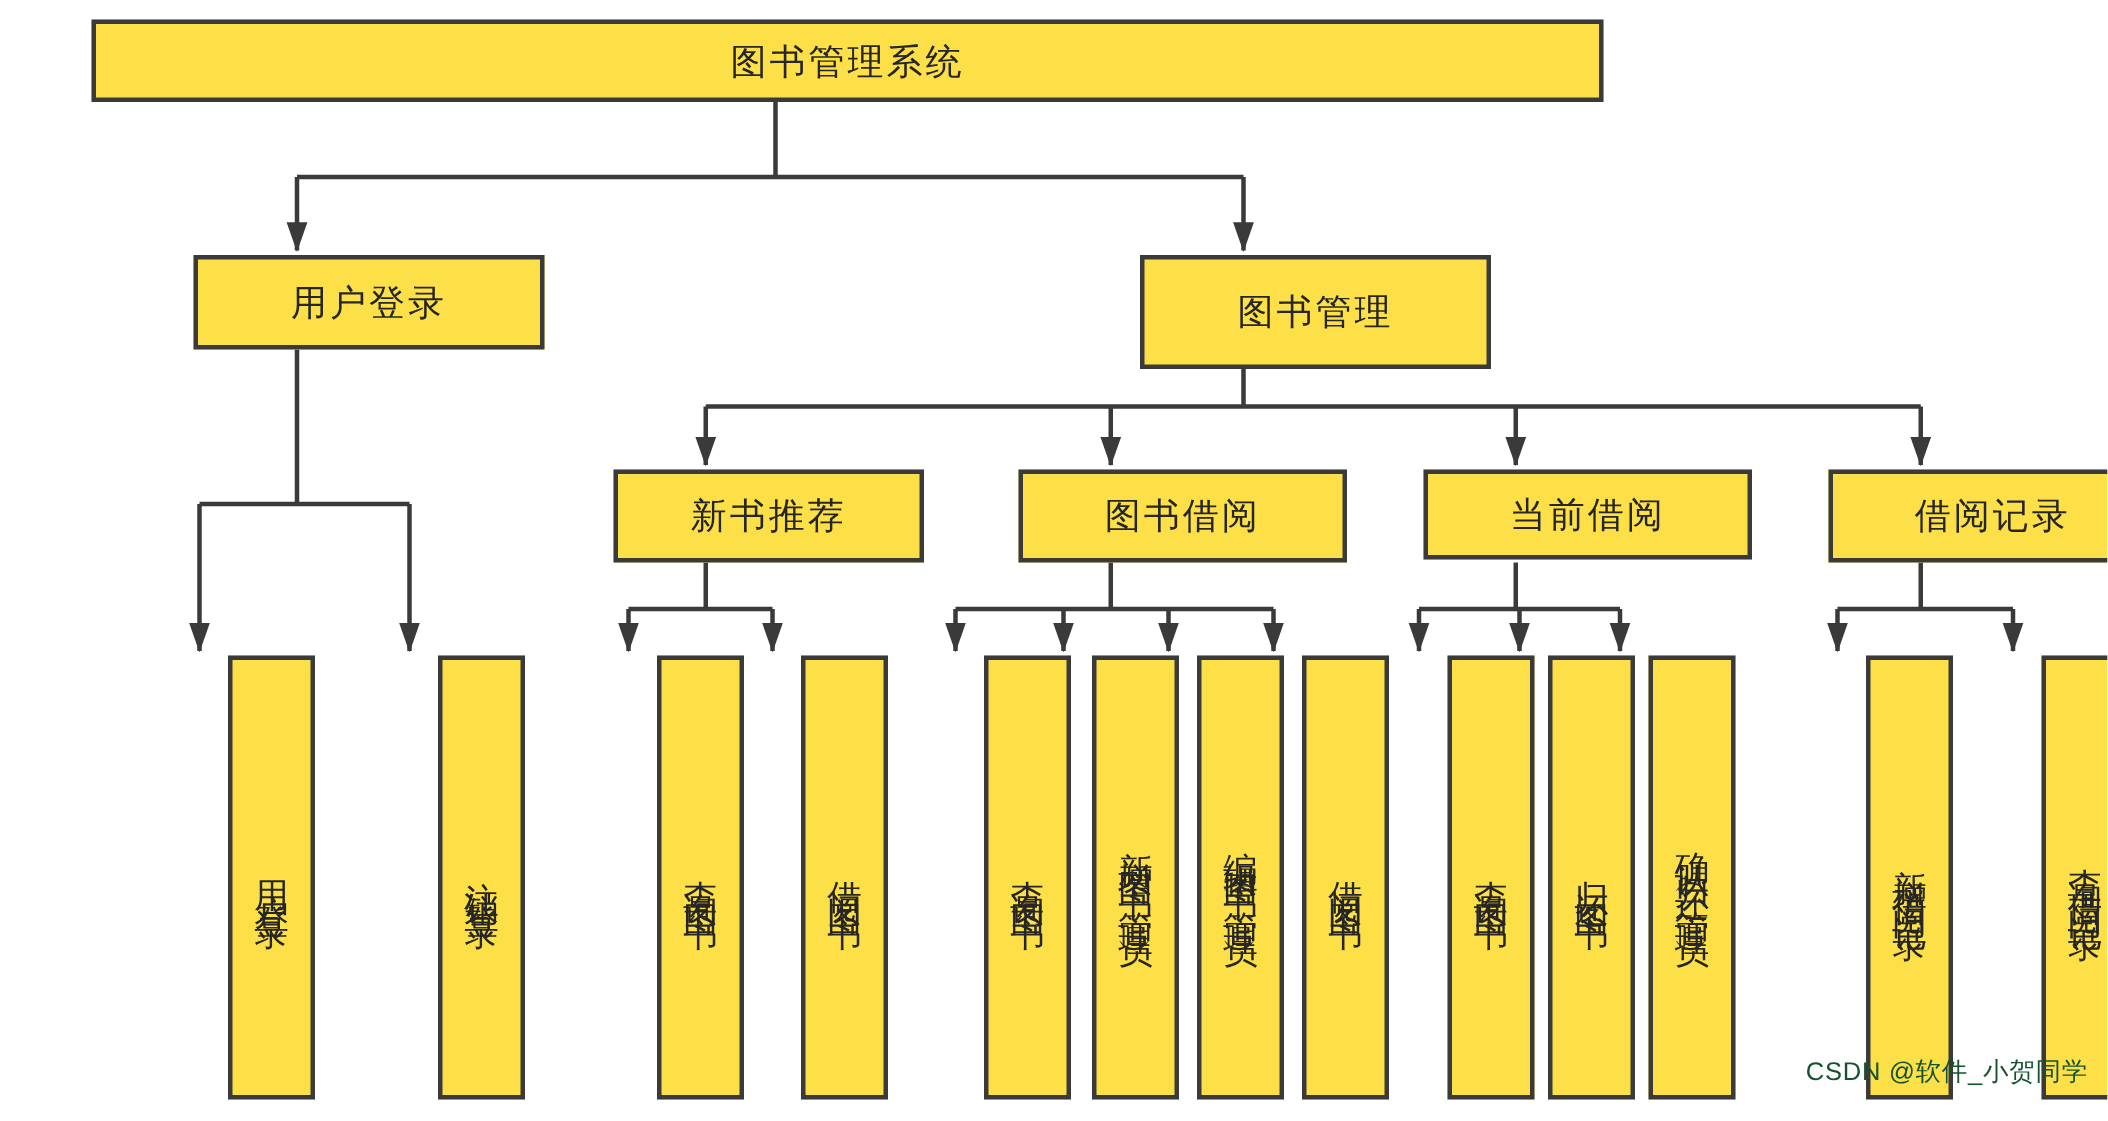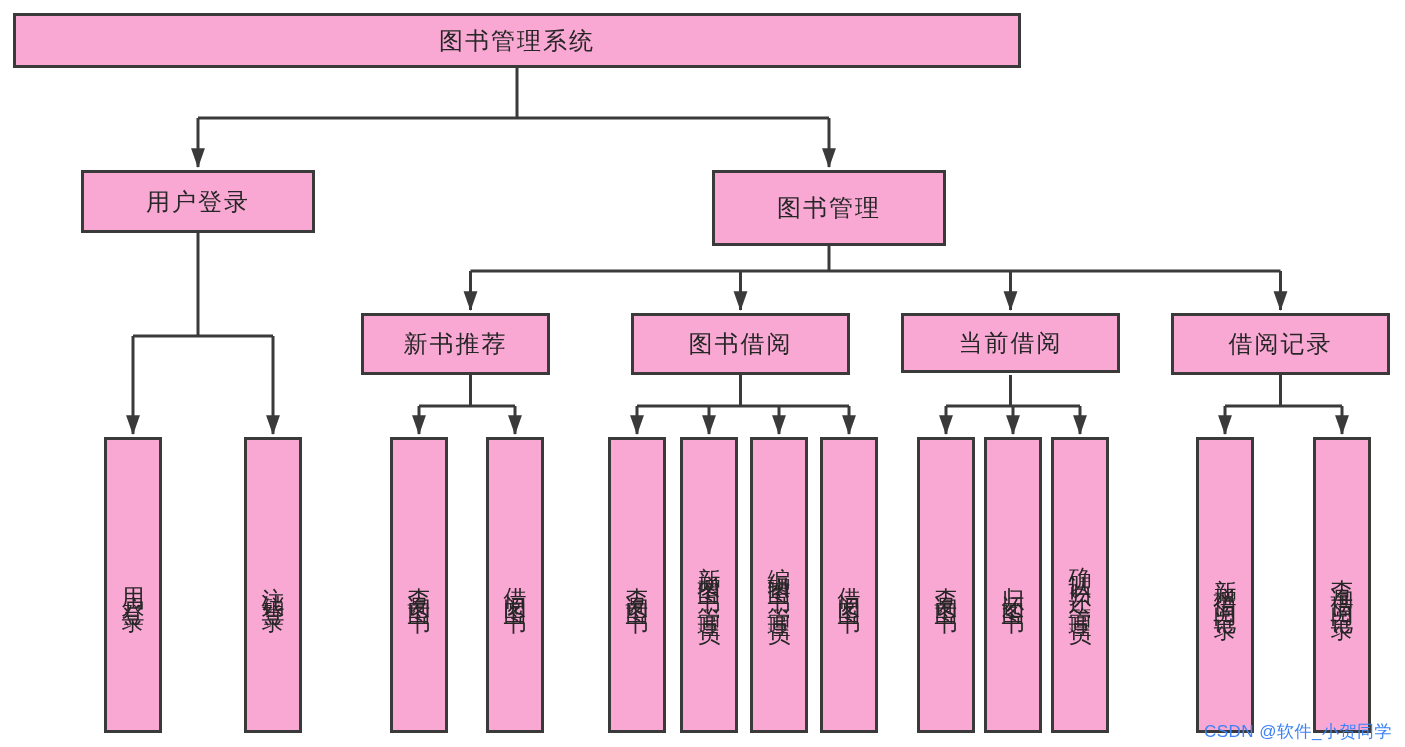--- a/index.html
+++ b/index.html
@@ -10,48 +10,49 @@
     background: #ffffff;
     overflow: hidden;
     font-family: "Liberation Sans", "DejaVu Sans", sans-serif;
   }
   svg.connectors { position: absolute; left: 0; top: 0; }
   .ln { stroke: #3a3a3a; stroke-width: 3; fill: none; }
   .arr { marker-end: url(#arw); }
   .node, .leaf {
     position: absolute;
     box-sizing: border-box;
-    background: #f9a8d4;
+    background: #fde047;
     border: 3px solid #3a3a3a;
     display: flex;
     align-items: center;
     justify-content: center;
+    margin-left: 48px;
   }
   .node span {
     font-size: 24px;
     letter-spacing: 2px;
     color: #262626;
     white-space: nowrap;
   }
   .leaf { width: 58px; height: 296px; top: 437px; }
   .leaf span {
     writing-mode: vertical-rl;
     text-orientation: mixed;
     font-size: 23px;
     letter-spacing: 8px;
     color: #262626;
     line-height: 1;
   }
   .watermark {
     position: absolute;
     right: 13px;
-    bottom: 4px;
+    bottom: 21px;
     font-size: 17px;
     letter-spacing: 0.5px;
-    color: #3b82f6;
+    color: #14532d;
   }
 </style>
 </head>
 <body>
 
 <div class="canvas">
 
   <svg class="connectors" width="1405" height="747" viewBox="0 0 1405 747">
     <defs>
       <marker id="arw" viewBox="0 0 10 7" refX="9.5" refY="3.5" markerWidth="6.6" markerHeight="4.7" orient="auto">
@@ -104,21 +105,21 @@
     <span>图书管理系统</span>
   </div>
 
   <div class="node" style="left:81px; top:170px; width:234px; height:63px;">
     <span>用户登录</span>
   </div>
   <div class="node" style="left:712px; top:170px; width:234px; height:76px;">
     <span>图书管理</span>
   </div>
 
-  <div class="node" style="left:361px; top:313px; width:189px; height:62px;">
+  <div class="node" style="left:361px; top:313px; width:207px; height:62px;">
     <span>新书推荐</span>
   </div>
   <div class="node" style="left:631px; top:313px; width:219px; height:62px;">
     <span>图书借阅</span>
   </div>
   <div class="node" style="left:901px; top:313px; width:219px; height:60px;">
     <span>当前借阅</span>
   </div>
   <div class="node" style="left:1171px; top:313px; width:219px; height:62px;">
     <span>借阅记录</span>

